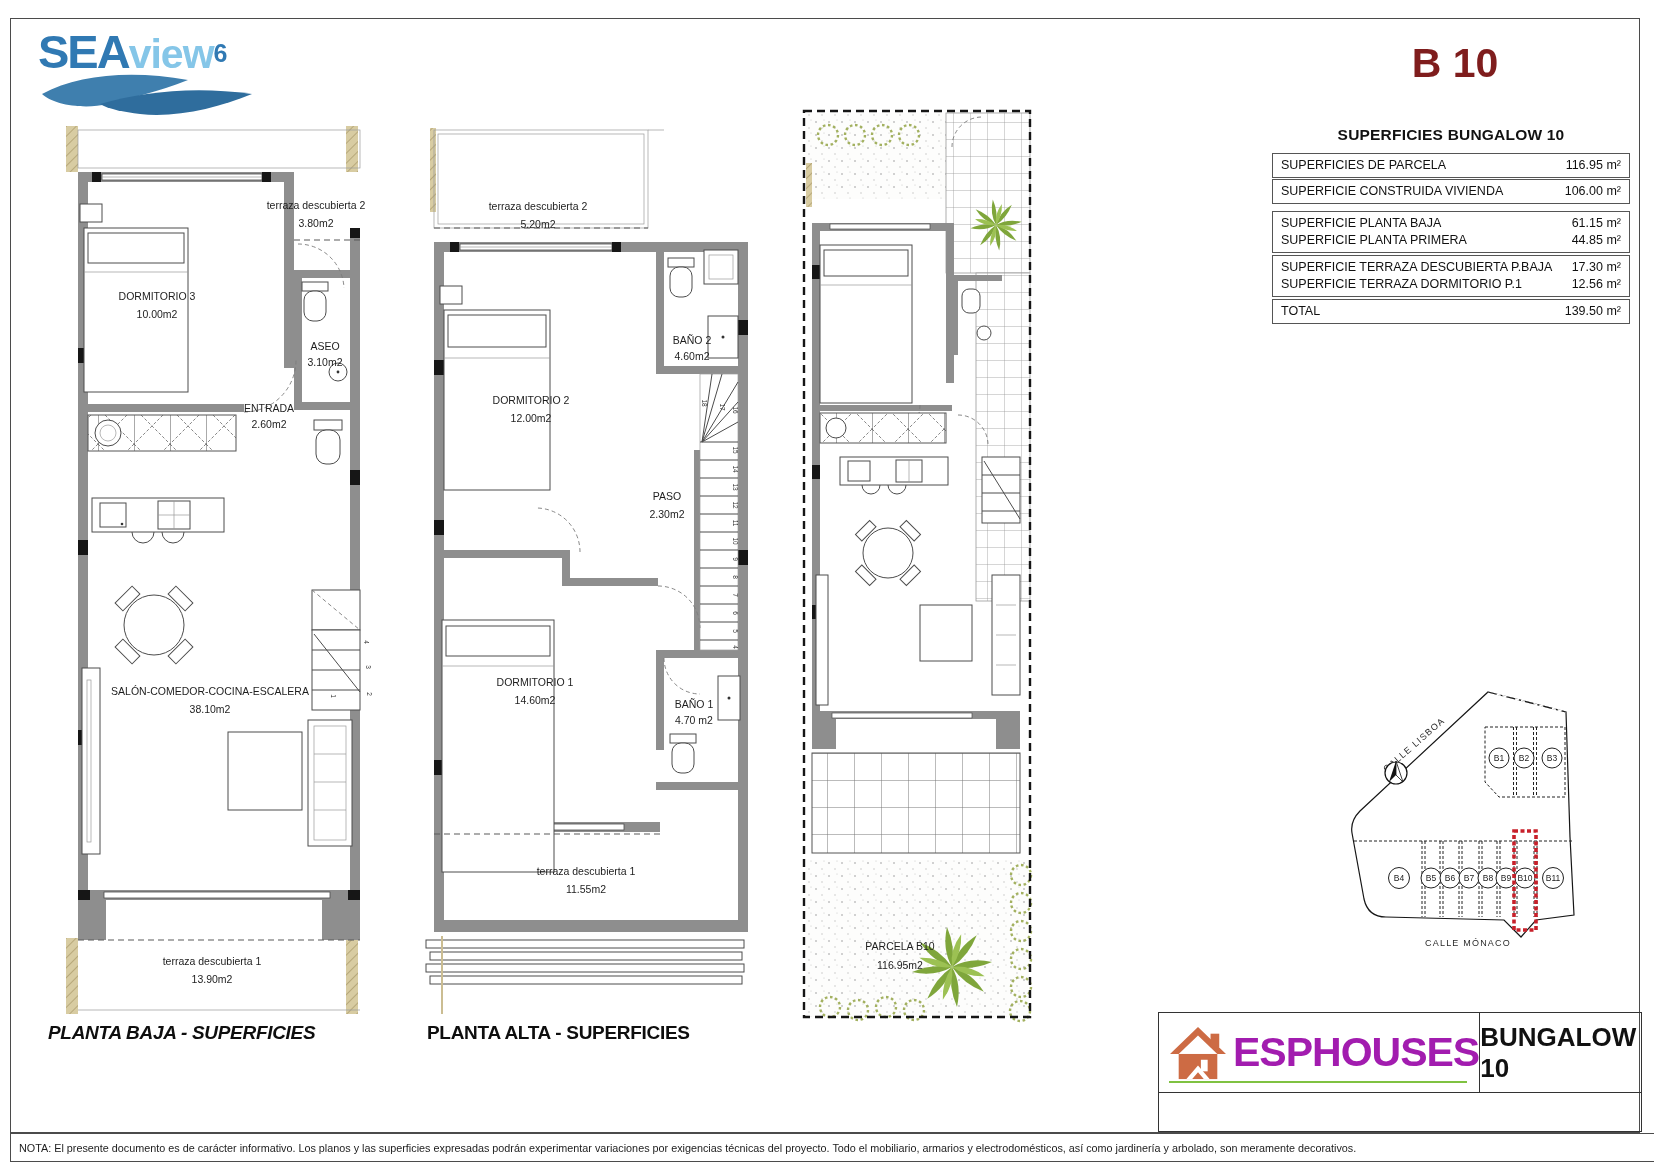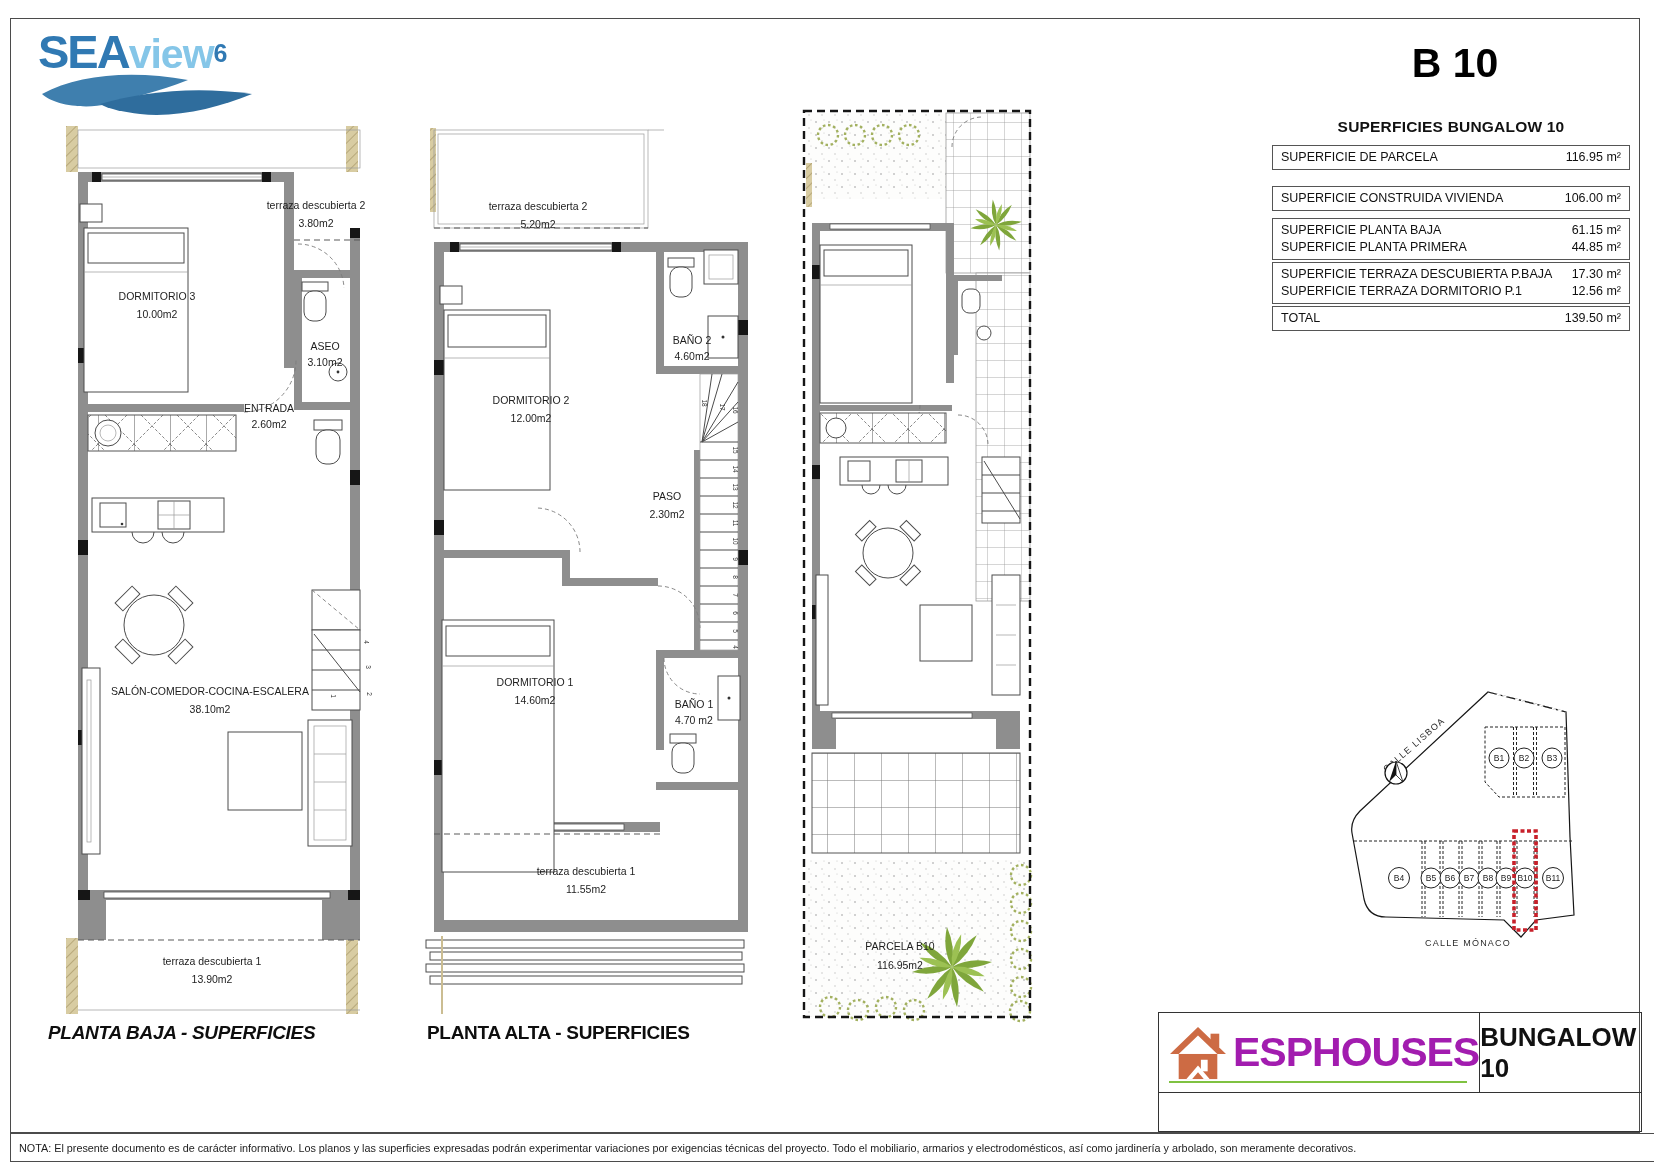--- a/index.html
+++ b/index.html
@@ -9,29 +9,29 @@
   
   #frame{left:10px;top:18px;width:1628px;height:1113px;border:1.5px solid #4b4b4b;}
   #note-strip{left:10px;top:1133px;width:1628px;height:27px;border:1.5px solid #4b4b4b;
      font-size:10.8px;color:#1c1c1c;display:flex;align-items:center;padding:0 8px;box-sizing:content-box;}
   
   #logo{left:38px;top:24px;width:240px;height:100px;}
   #logo .t1{font-weight:800;font-size:47px;color:#3079b3;letter-spacing:-2px;}
   #logo .t2{font-weight:800;font-size:41px;color:#85c6e8;letter-spacing:-1px;}
   #logo .t3{font-weight:800;font-size:25px;color:#3079b3;vertical-align:super;}
   
-  #unit-code{left:1380px;top:40px;width:150px;text-align:center;font-size:41px;font-weight:700;color:#000000;}
+  #unit-code{left:1380px;top:40px;width:150px;text-align:center;font-size:41px;font-weight:700;color:#7f1d1d;}
   
-  #surf{left:1272px;top:118px;width:358px;}
+  #surf{left:1272px;top:126px;width:358px;}
   #surf .tt{text-align:center;font-weight:700;font-size:15.5px;margin-bottom:9px;letter-spacing:.2px;}
   .srow{border:1px solid #555;padding:3px 8px;font-size:12.5px;line-height:17px;background:#fff;}
   .srow .r{display:flex;}
   .srow .lab{flex:1;}
   .srow .val{text-align:right;}
-  .mt3{margin-top:16px}.mt7{margin-top:7px}.mt2{margin-top:2px}
+  .mt3{margin-top:1px}.mt7{margin-top:7px}.mt2{margin-top:2px}
   
   .caption{font-size:19px;font-weight:700;letter-spacing:-.3px;color:#0e0e0e;}
   
   #brandbox{left:1158px;top:1012px;width:482px;height:79px;border:1px solid #333;display:flex;}
   #brandbox .bl{flex:1;position:relative;display:flex;align-items:center;padding-left:10px;border-right:1px solid #333;}
   #brandbox .brand-text{font-size:41px;font-weight:800;color:#a21caf;letter-spacing:-1px;margin-left:6px;}
   #brandbox .greenline{position:absolute;left:10px;right:12px;bottom:9px;height:2px;background:#7fc241;}
   #brandbox .br{width:180px;display:flex;align-items:center;justify-content:center;font-size:26px;font-weight:600;}
   #brandrow2{left:1158px;top:1091px;width:482px;height:40px;border:1px solid #333;border-top:none;}
   
@@ -64,21 +64,21 @@
       <path d="M62,34 C105,22 155,16 214,24 C180,38 138,48 102,44 C86,42 70,39 62,34 Z" fill="#2f6d9d"></path>
     </svg>
   </div>
 
   <div id="unit-code" class="abs">B 10</div>
 
   <div id="surf" class="abs">
     <div class="tt">SUPERFICIES BUNGALOW 10</div>
     <div class="srow">
       <div class="r">
-          <span class="lab">SUPERFICIE DE PARCELA</span>
+          <span class="lab">SUPERFICIES DE PARCELA</span>
           <span class="val">116.95 m²</span>
         </div>
     </div>
     <div class="srow mt3">
       <div class="r">
           <span class="lab">SUPERFICIE CONSTRUIDA VIVIENDA</span>
           <span class="val">106.00 m²</span>
         </div>
     </div>
     <div class="srow mt7">

